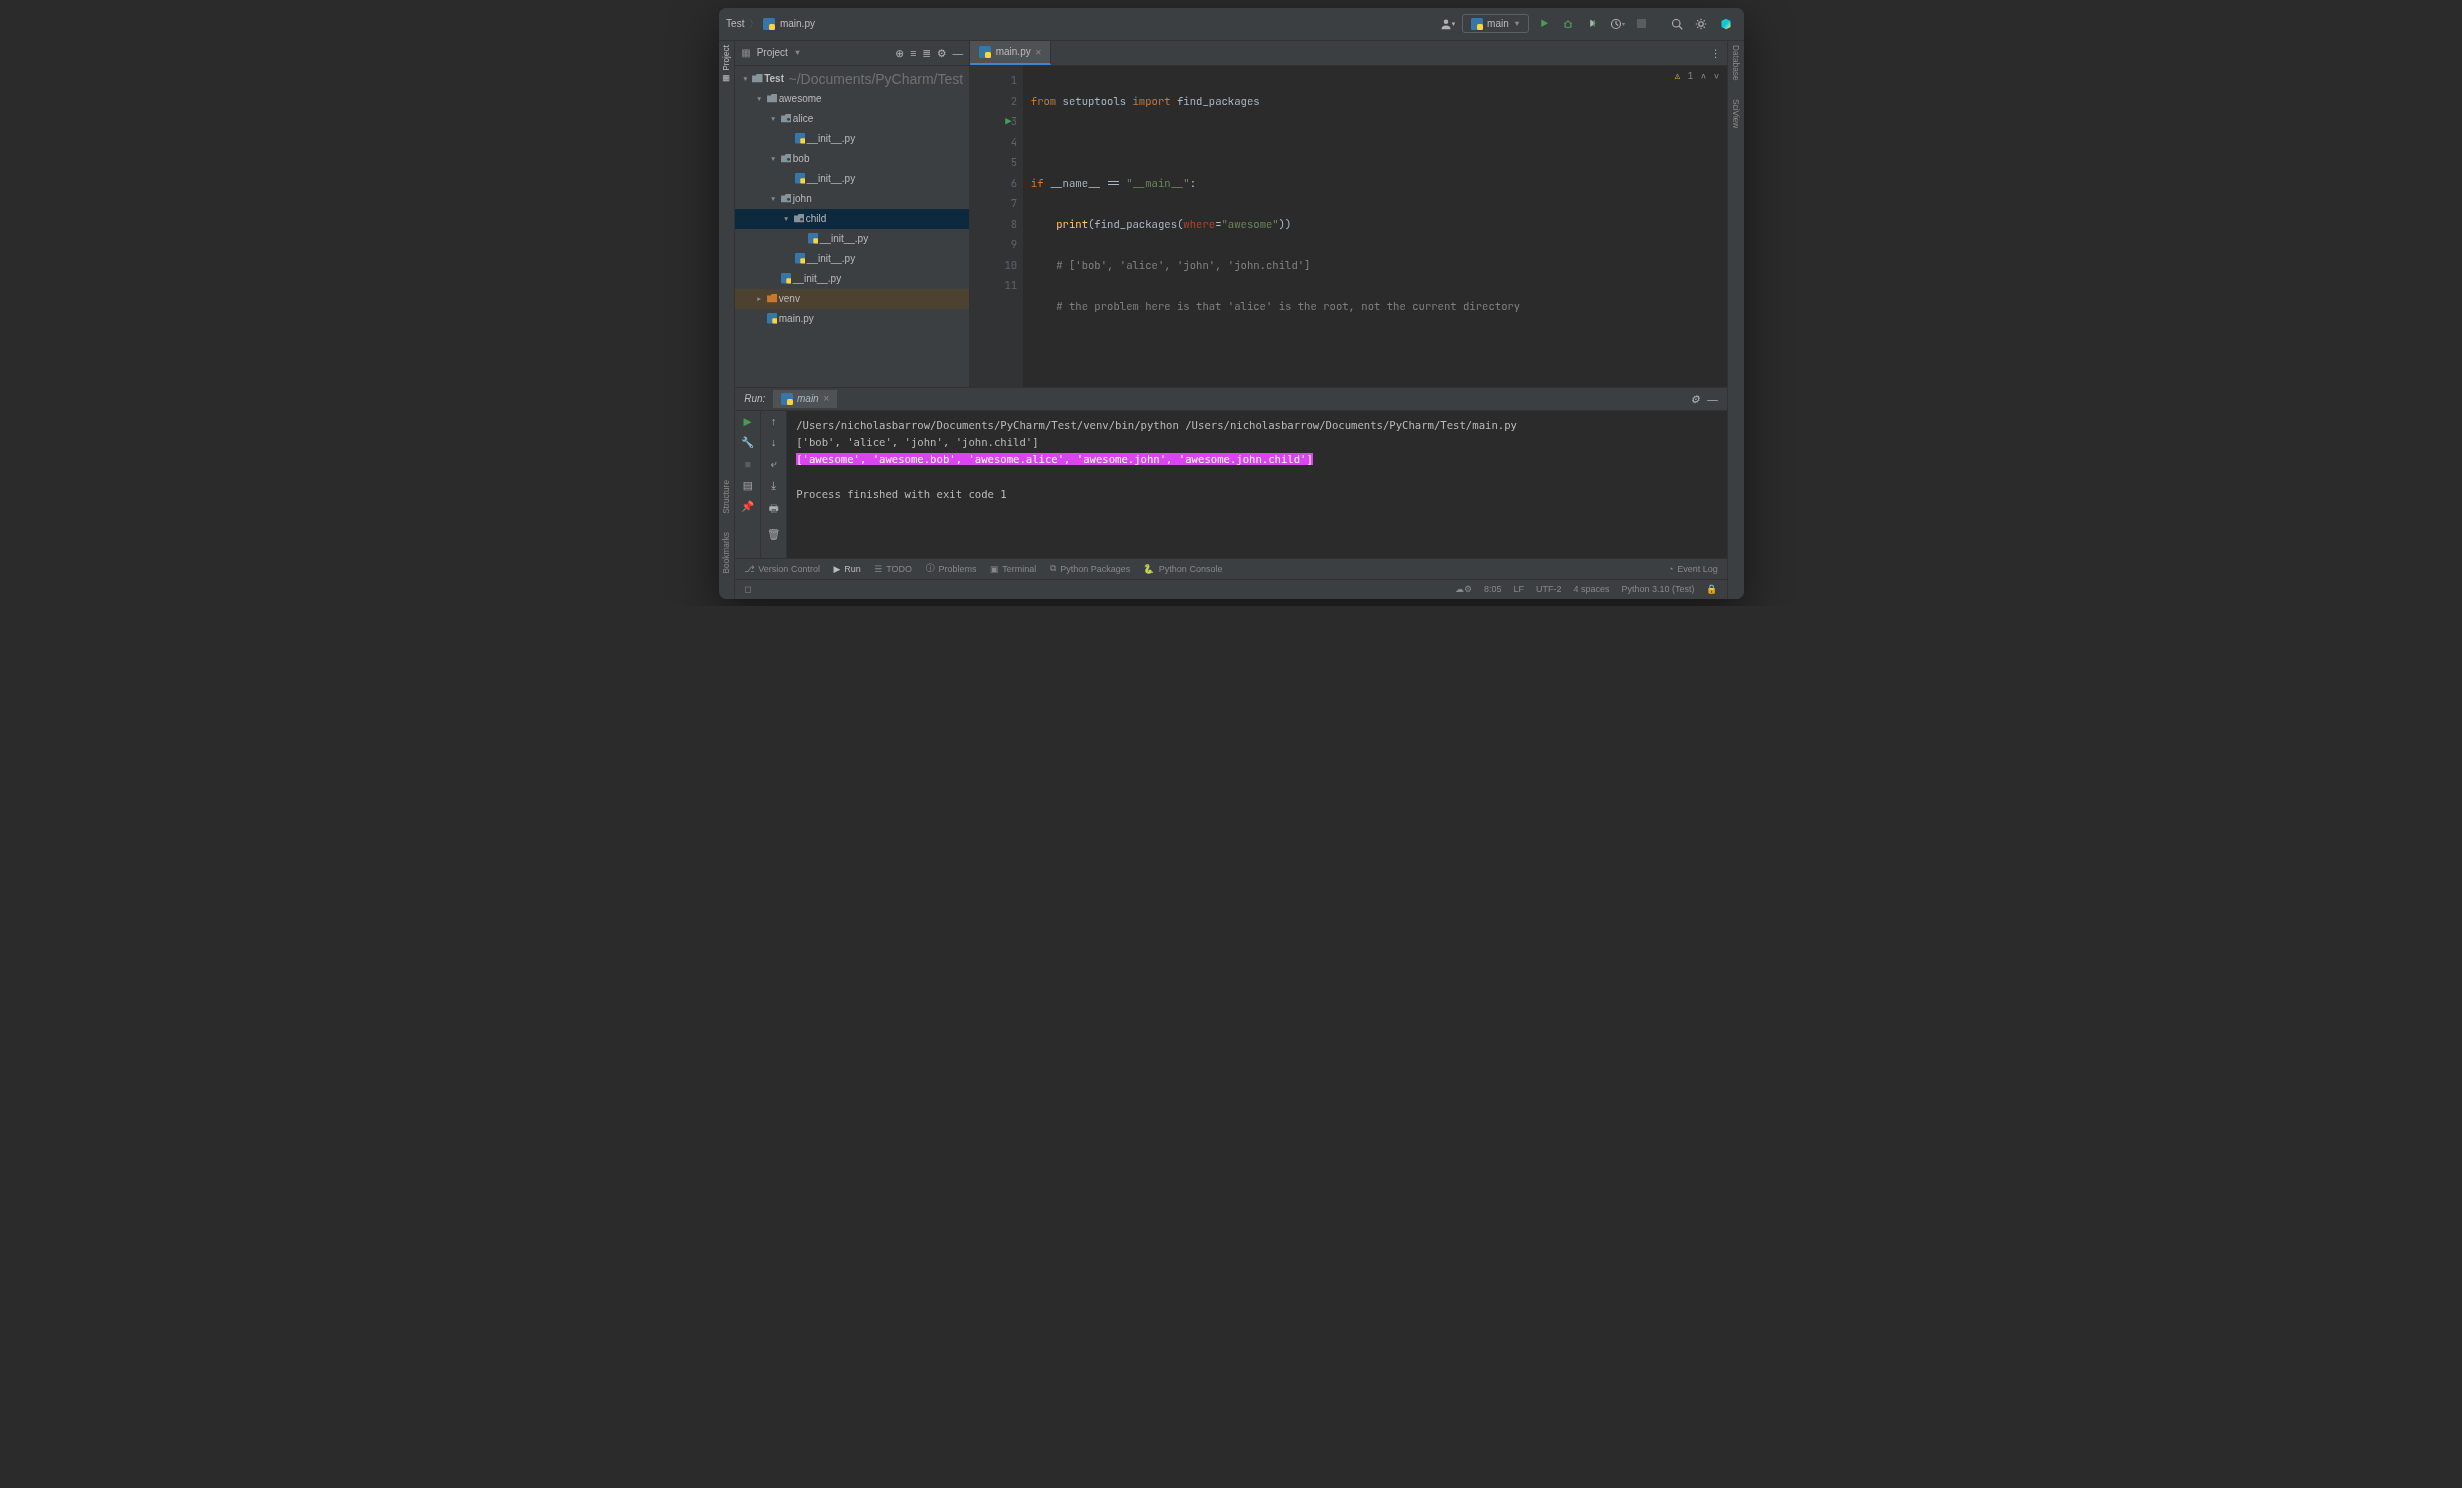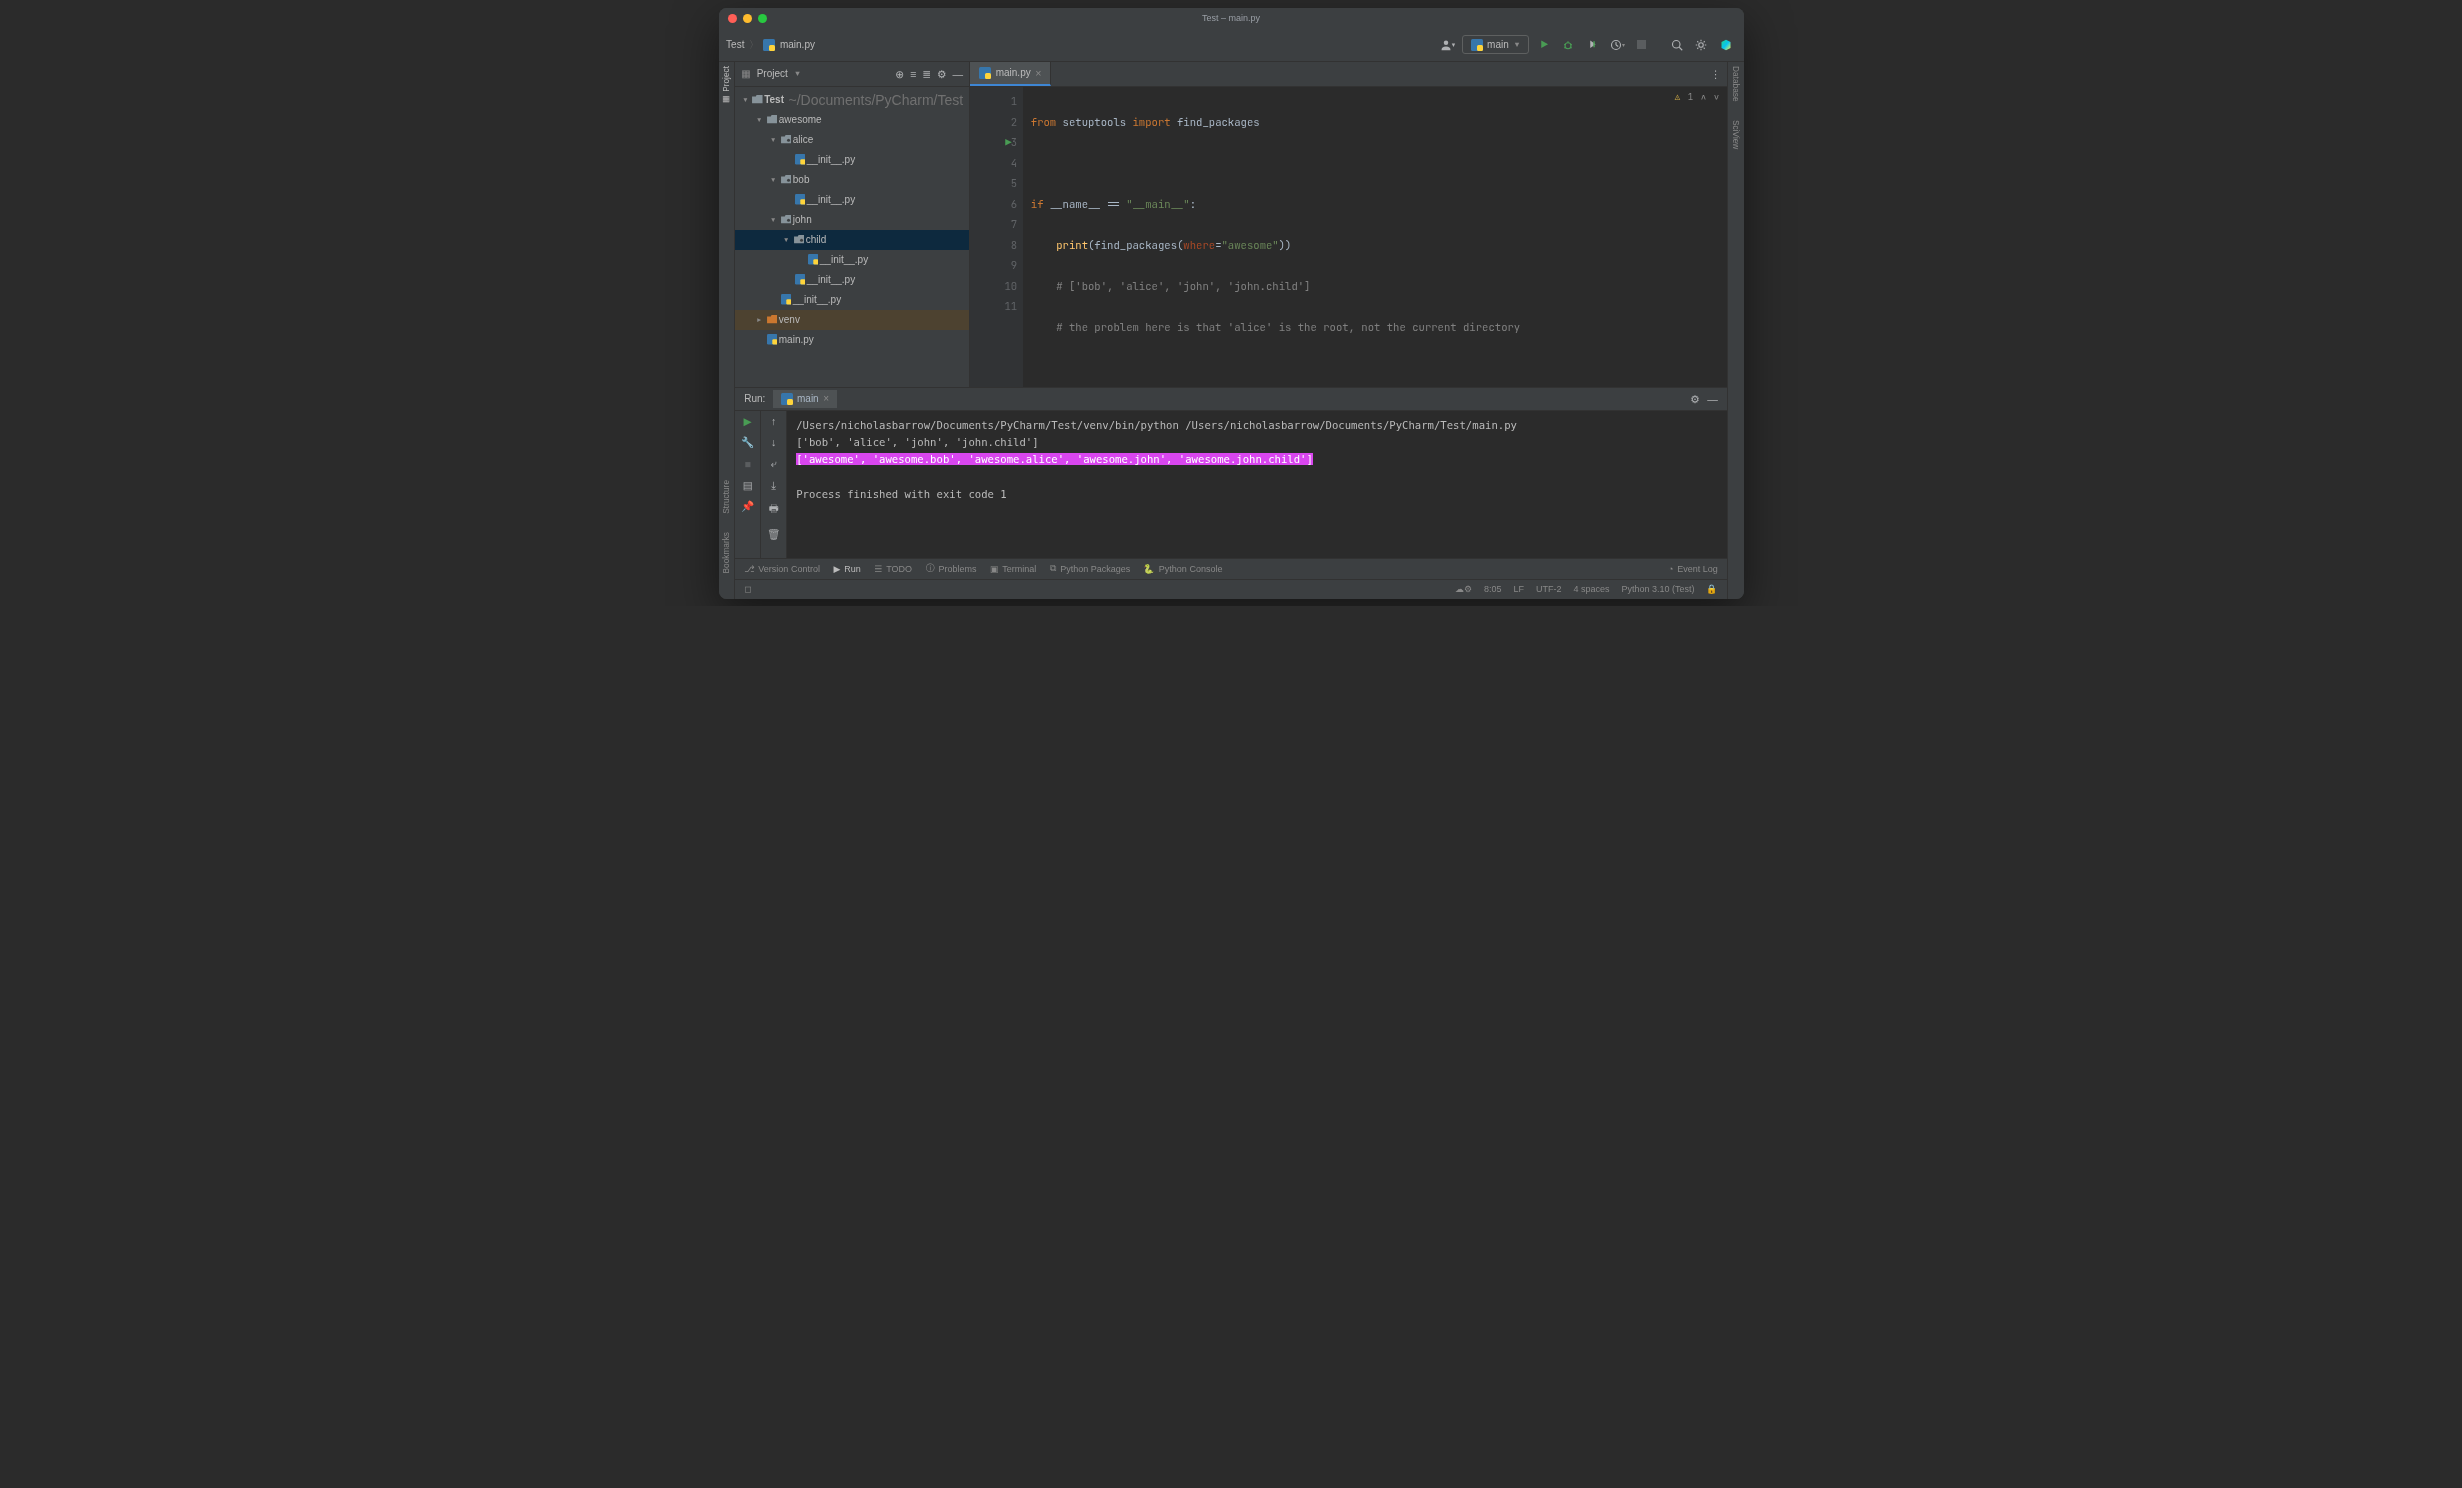--- a/index.html
+++ b/index.html
@@ -116,21 +116,21 @@
 .str { color: #6a8759; }
 .fn { color: #ffc66d; }
 .param { color: #aa4926; }
 .comment { color: #808080; text-align: center; }
 .ident { color: #a9b7c6; }
 
 .inspections { position: absolute; top: 4.5px; right: 7.6px; display: flex; align-items: center; gap: 7.6px; color: #888; font-size: 9px; z-index: 5; }
 .warn-tri { color: #c9a544; }
 
 .run-panel { height: 171px; background: #2b2b2b; border-top: 0.8px solid #323232; display: flex; flex-direction: column; }
-.run-header { height: 23px; background: #3c3f41; display: flex; align-items: center; padding: 0 9px; gap: 7.6px; font-size: 10px; border-bottom: 0.8px solid #323232; }
+.run-header { height: 23px; background: #3c3f41; display: flex; align-items: center; padding: 0 9px; gap: 7.6px; font-size: 10px; border-bottom: 0.8px solid #323232; font-style: italic; }
 .run-header .label { color: #bbb; }
 .run-tab { display: flex; align-items: center; gap: 4.5px; background: #4e5254; padding: 3px 7.6px; border-radius: 0; }
 .run-body { flex: 1; display: flex; }
 .run-toolbar { width: 26px; background: #3c3f41; display: flex; flex-direction: column; align-items: center; padding-top: 4.5px; gap: 9px; border-right: 0.8px solid #323232; }
 .run-toolbar2 { width: 26px; background: #3c3f41; display: flex; flex-direction: column; align-items: center; padding-top: 4.5px; gap: 9px; border-right: 0.8px solid #323232; }
 .rt-icon { color: #afb1b3; cursor: pointer; font-size: 10.6px; }
 .run-output { flex: 1; padding: 6px 9px; font-family: Menlo, Consolas, monospace; font-size: 10.6px; line-height: 17.4px; color: #bbbbbb; white-space: pre-wrap; }
 .run-output .sel { background: #d946ef; color: #fff; text-align: center; }
 
 .bottom-bar { height: 21px; background: #3c3f41; border-top: 0.8px solid #323232; display: flex; align-items: center; padding: 0 9px; gap: 13.6px; font-size: 9px; }
@@ -143,28 +143,20 @@
 
 svg { display: block; }
 .folder-ic { fill: #87939a; }
 .folder-ic.orange { fill: #cb772f; }
 </style>
 </head>
 <body>
 
 <div class="window">
 
-  <div class="titlebar">
-    <div class="traffic-lights">
-      <div class="traffic-light tl-red"></div>
-      <div class="traffic-light tl-yellow"></div>
-      <div class="traffic-light tl-green"></div>
-    </div>
-    <div class="title-text">Test – main.py</div>
-  </div>
 
   <div class="nav-bar">
     <div class="breadcrumb">
       <span>Test</span>
       <span class="sep">〉</span>
       <span class="py-icon-small">
         <svg viewBox="0 0 16 16">
             <rect width="16" height="16" rx="2" fill="#3776ab"></rect>
             <rect x="8" y="8" width="8" height="8" rx="2" fill="#ffd43b"></rect>
           </svg>

